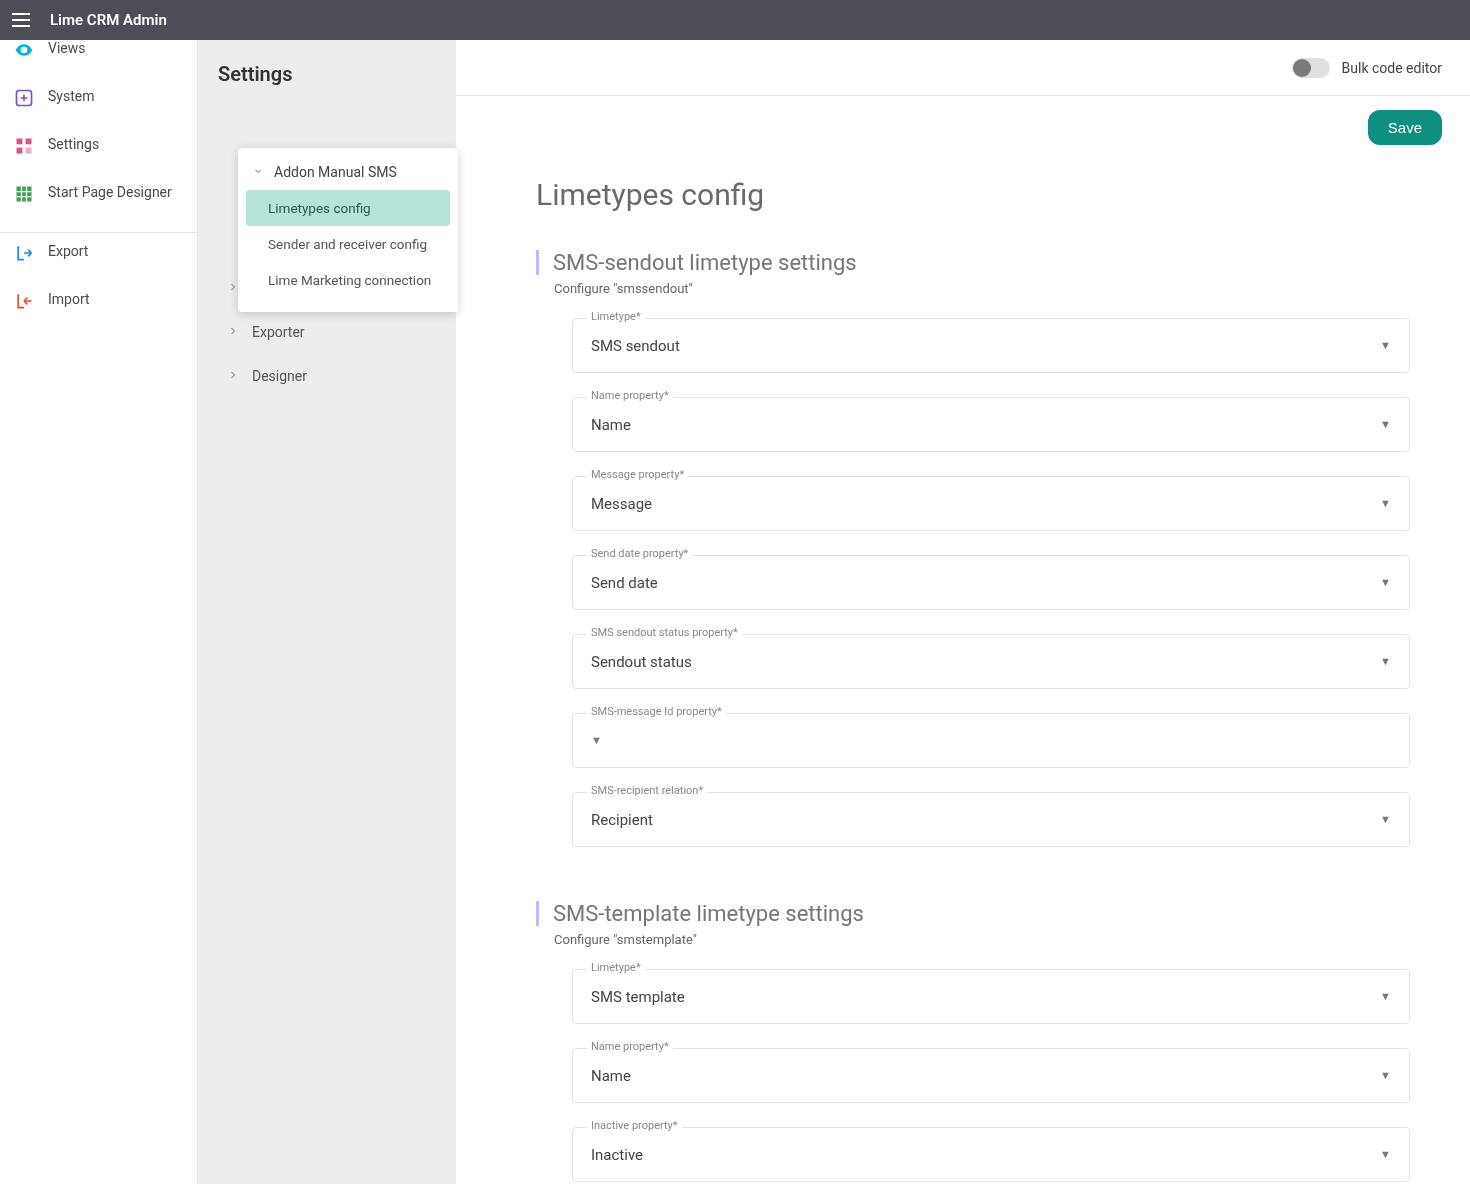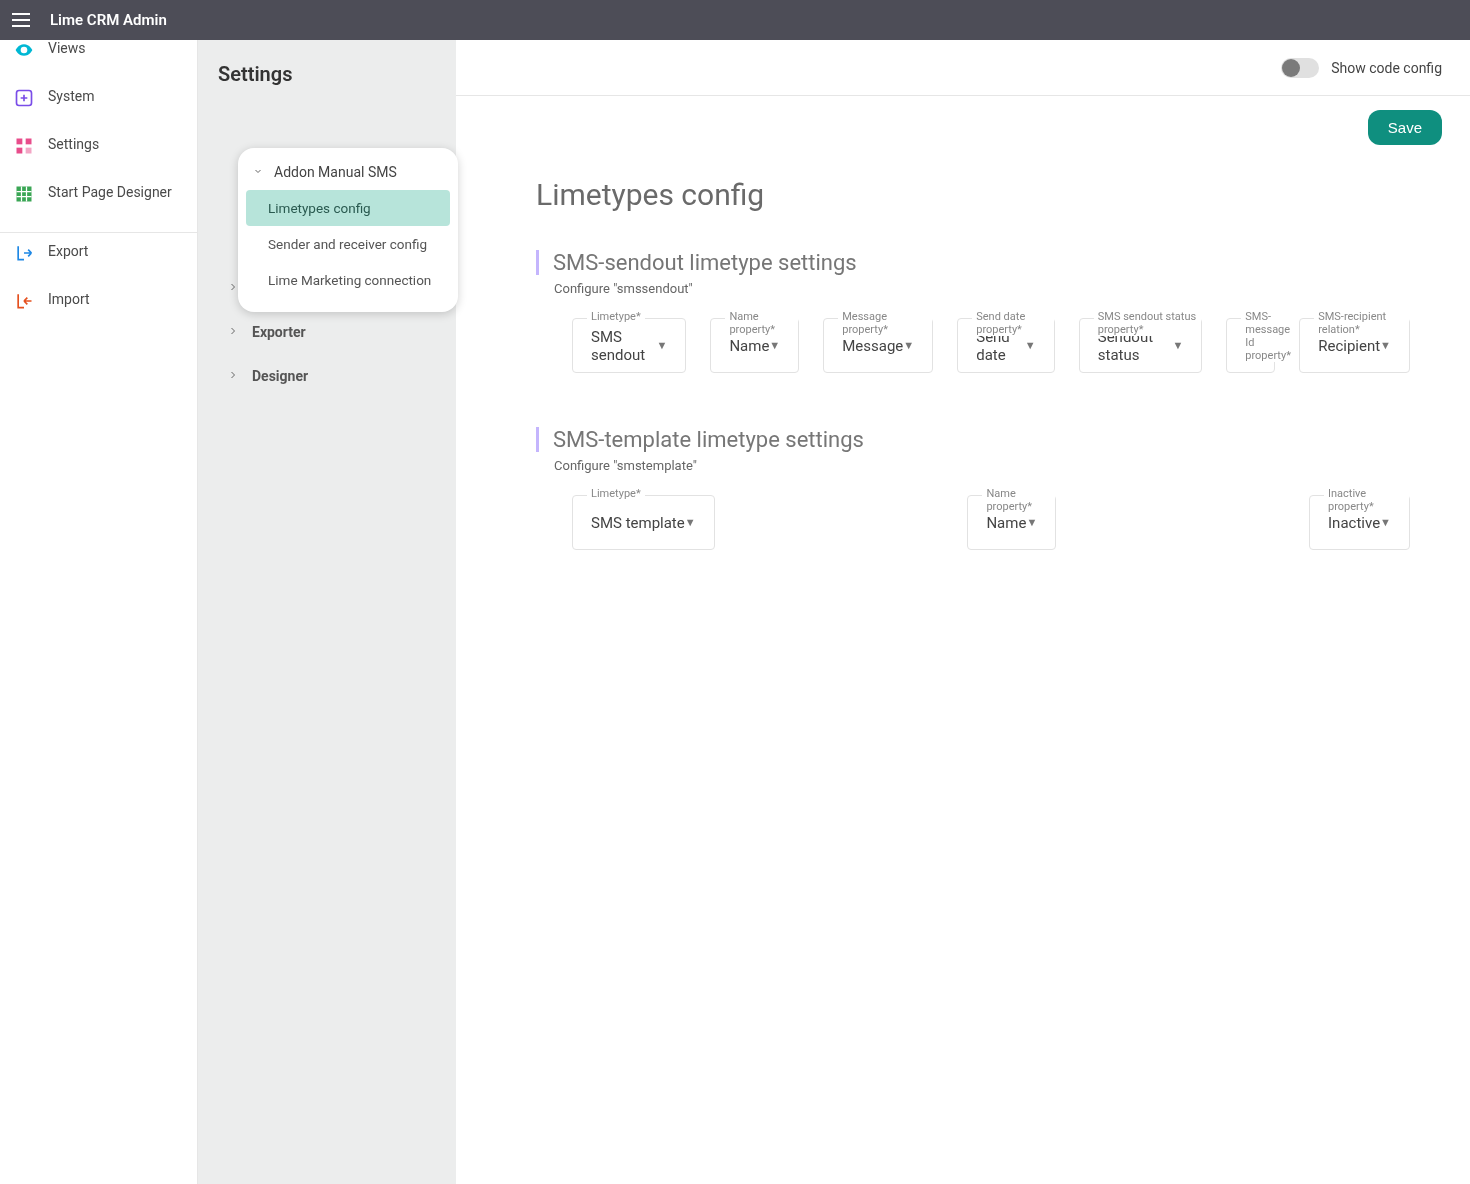--- a/index.html
+++ b/index.html
@@ -87,21 +87,21 @@
     font-size: 14px;
   }
   .tree-row .chev { width: 14px; text-align:center; color:#666; font-size: 14px;}
   
   .submenu-card {
     position: absolute;
     left: 40px;
     top: 108px;
     width: 220px;
     background: #fff;
-    border-radius: 16px;
+    border-radius: 4px;
     box-shadow: 0 2px 10px rgba(0,0,0,0.18);
     padding: 10px 0 14px 0;
     z-index: 5;
   }
   .submenu-header {
     display: flex;
     align-items: center;
     padding: 6px 14px 10px 14px;
     gap: 10px;
     font-size: 14px;
@@ -113,21 +113,21 @@
     font-size: 13.5px;
     color: #555;
     cursor: pointer;
     border-radius: 4px;
     margin: 0 8px;
   }
   .submenu-item.active {
     background: #b7e4da;
     color: #2a5a50;
   }
-  .tree-below { margin-top: 160px; font-weight: bold; }
+  .tree-below { margin-top: 160px; }
 
   
   .main {
     flex: 1;
     display: flex;
     flex-direction: column;
     overflow: hidden;
   }
   .main-topstrip {
     height: 56px;
@@ -185,24 +185,23 @@
   }
   .section-sub {
     font-size: 13px;
     color: #666;
     padding-left: 18px;
     margin-bottom: 22px;
   }
   .fields {
     padding-left: 36px;
     display: flex;
-    flex-direction: row;
+    flex-direction: column;
     gap: 24px;
     margin-bottom: 54px;
-    justify-content: space-between;
   }
   .field {
     position: relative;
     border: 1px solid #e2e2e2;
     border-radius: 4px;
     height: 55px;
     display: flex;
     align-items: center;
     padding: 0 18px;
     background: #fff;
@@ -341,21 +340,21 @@
           <span>Designer</span>
         </div>
       </div>
   </div>
 
   <div class="main">
     <div class="main-topstrip">
       <div class="toggle">
         <div class="knob"></div>
       </div>
-      <span>Show code config</span>
+      <span>Bulk code editor</span>
     </div>
     <div class="save-row">
       <button class="save-btn">Save</button>
     </div>
     <div class="content">
       <div class="page-title">Limetypes config</div>
       <div id="sections">
           <div class="section-title">SMS-sendout limetype settings</div>
           <div class="section-sub">Configure "smssendout"</div>
           <div class="fields">

